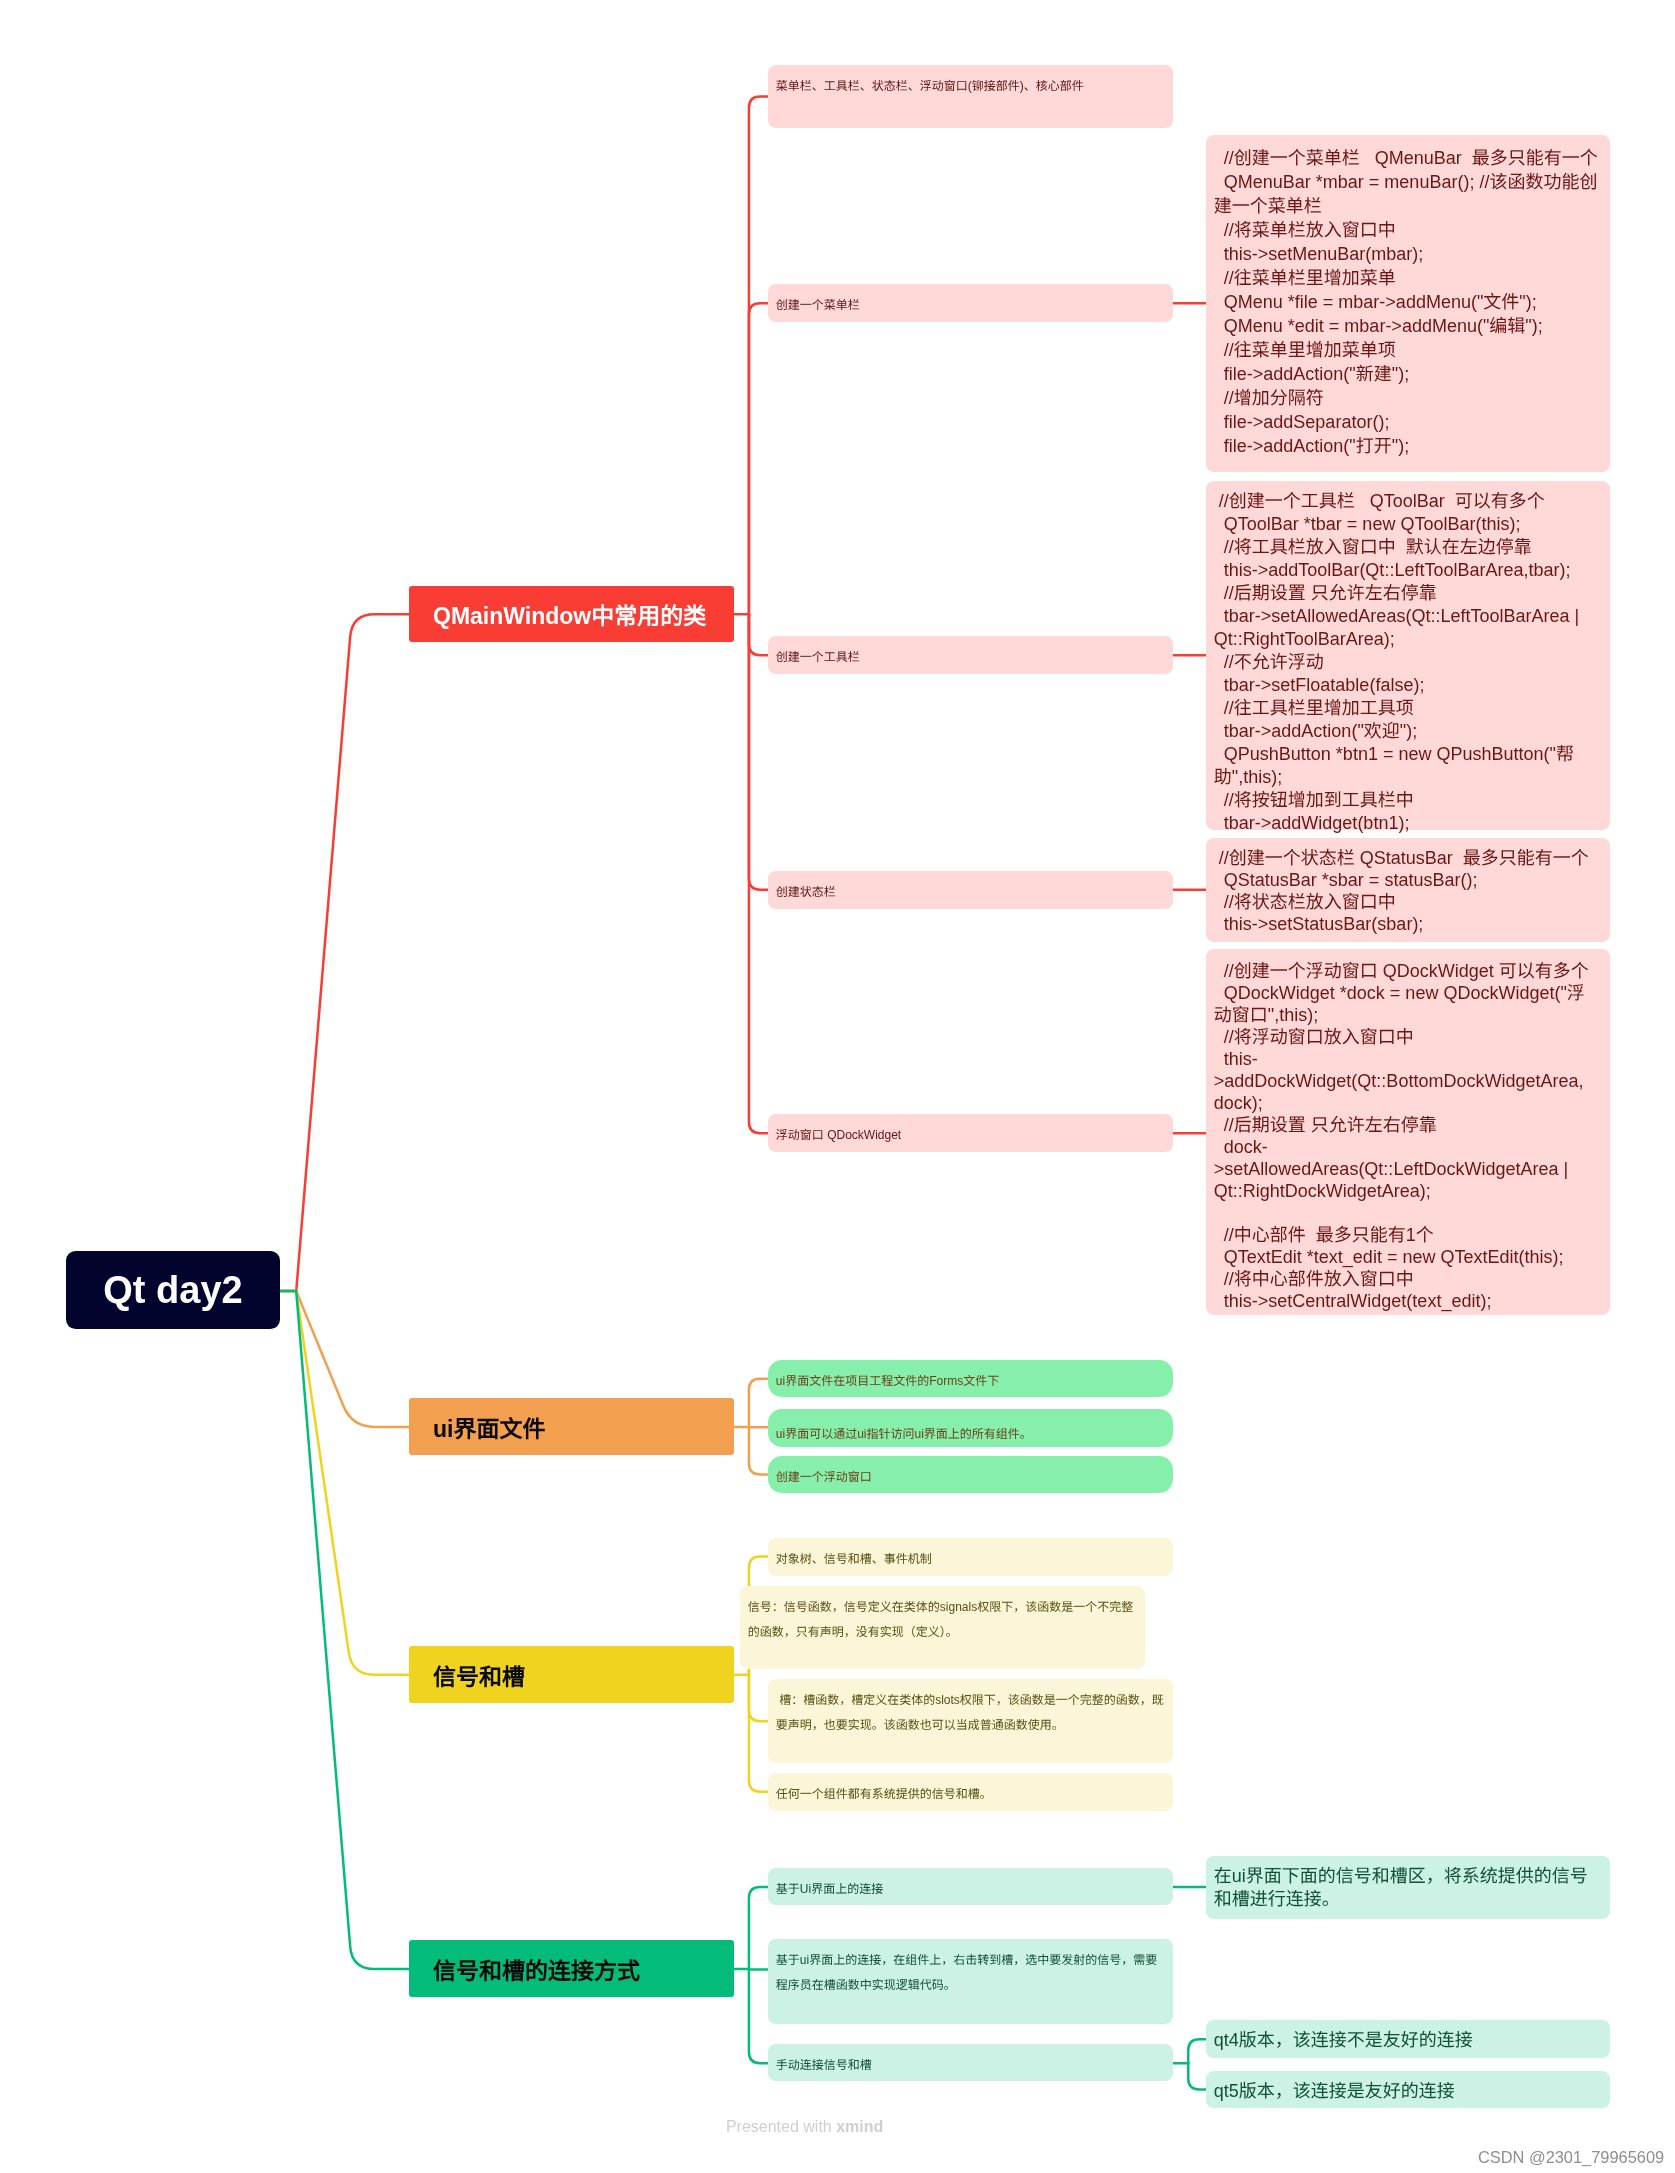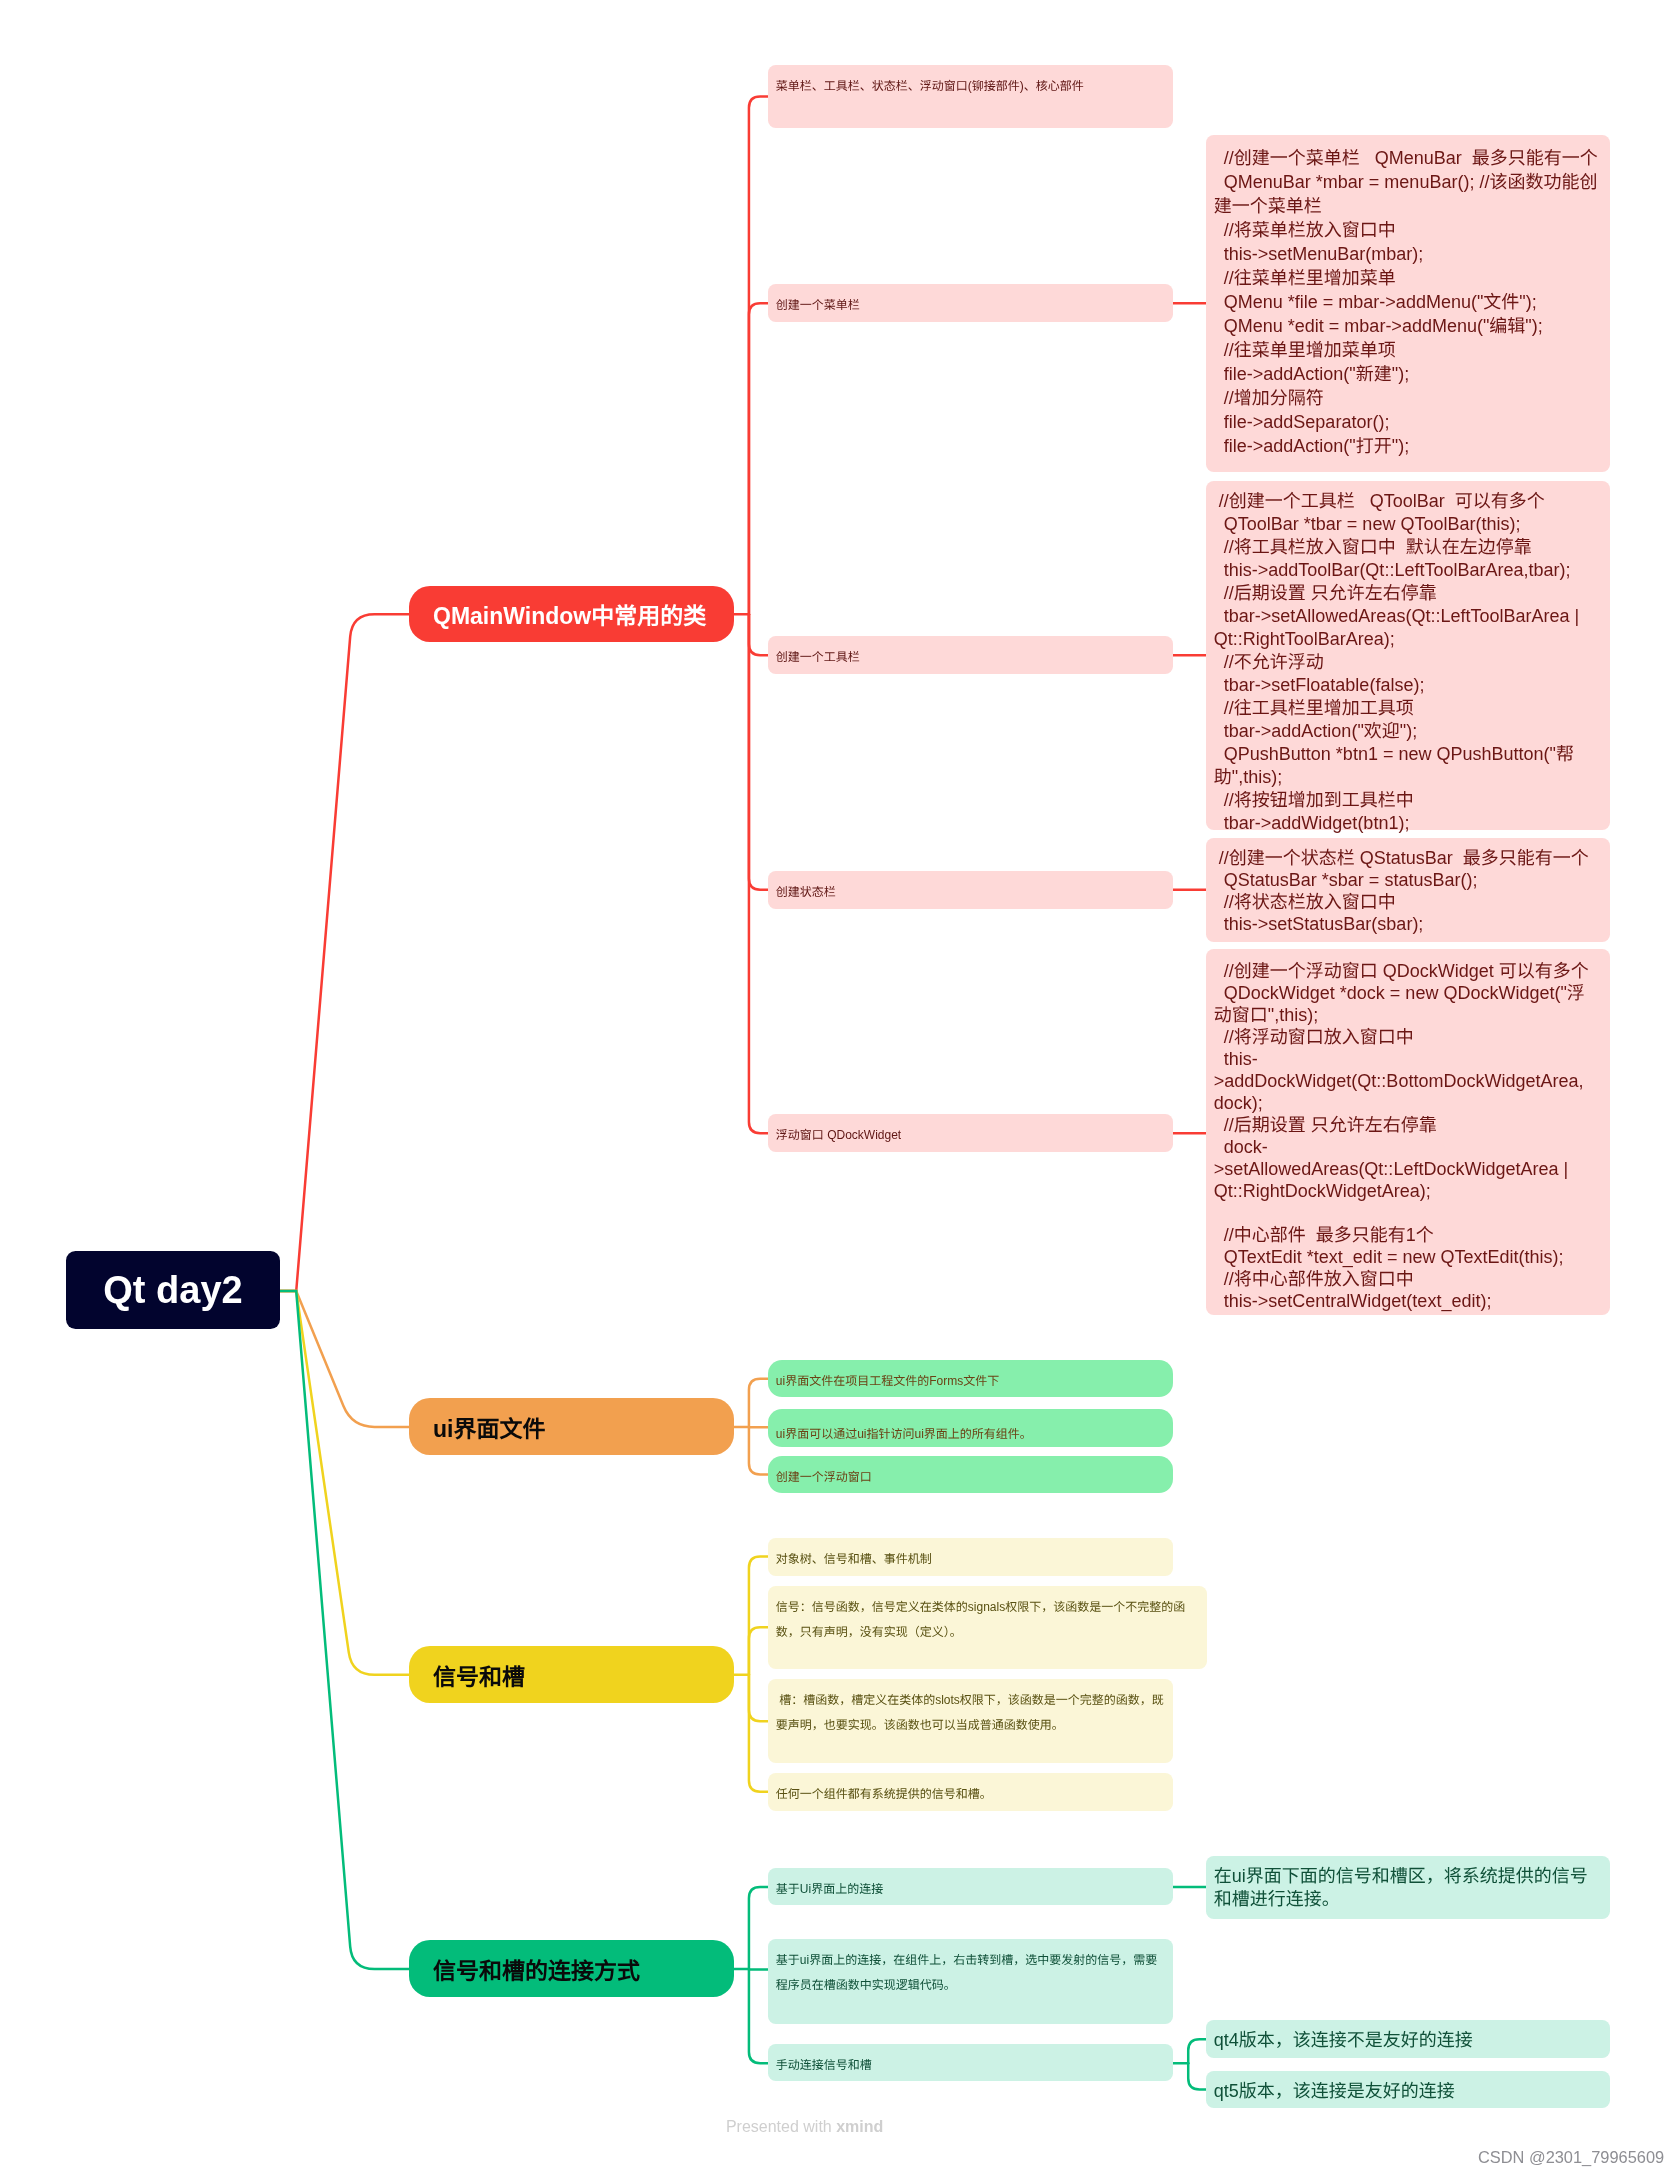--- a/index.html
+++ b/index.html
@@ -2,21 +2,21 @@
 <html lang="zh-CN" style="font-size:14px"><head>
 <meta charset="utf-8">
 <style>
   html,body{margin:0;padding:0;background:#fff;}
   body{width:1676px;height:2174px;position:relative;overflow:hidden;
        font-family:"Liberation Sans","DejaVu Sans",sans-serif;}
   svg.links{position:absolute;left:0;top:0;width:1676px;height:2174px;}
   .node{position:absolute;box-sizing:border-box;display:flex;align-items:center;}
   .root{border-radius:9.5px;background:#02042E;color:#fff;font-weight:700;font-size:38px;
         justify-content:center;}
-  .l1{border-radius:21px;font-weight:700;font-size:23px;color:#0A0A0A;padding-left:24px;}
+  .l1{border-radius:3px;font-weight:700;font-size:23px;color:#0A0A0A;padding-left:24px;}
   .l1.red{background:#F93C34;color:#fff;}
   .l1.orange{background:#F2A04F;}
   .l1.yellow{background:#F0D31E;}
   .l1.green{background:#03BC7A;}
   .l2{border-radius:7.8px;font-size:12px;padding:8.6px 4.3px 0 7.8px;line-height:25px;align-items:flex-start;}
   .l2.red{background:#FED9D8;color:#5E1513;}
   .l2.orange{background:#86efac;color:#6B4215;border-radius:14px;}
   .l2.yellow{background:#FBF6D7;color:#585011;}
   .l2.green{background:#CCF2E5;color:#0F5038;}
   .l3{border-radius:7.8px;font-size:18px;padding:8.6px 10.4px 0 7.8px;line-height:23px;align-items:flex-start;}
@@ -155,21 +155,21 @@
   </div>
 <div class="node l2 orange" style="left:768px;top:1456px;width:405px;height:37px;">
     <span>创建一个浮动窗口</span>
   </div>
 <div class="node l1 yellow" style="left:409px;top:1646px;width:325px;height:57px;">
     <span>信号和槽</span>
   </div>
 <div class="node l2 yellow" style="left:768px;top:1538px;width:405px;height:38px;">
     <span>对象树、信号和槽、事件机制</span>
   </div>
-<div class="node l2 yellow" style="left:768px;top:1586px;width:439px;height:83px;">
+<div class="node l2 yellow" style="left:740px;top:1586px;width:405px;height:83px;">
     <span>信号：信号函数，信号定义在类体的signals权限下，该函数是一个不完整的函数，只有声明，没有实现（定义）。</span>
   </div>
 <div class="node l2 yellow" style="left:768px;top:1679px;width:405px;height:84px;">
     <span>&nbsp;槽：槽函数，槽定义在类体的slots权限下，该函数是一个完整的函数，既要声明，也要实现。该函数也可以当成普通函数使用。</span>
   </div>
 <div class="node l2 yellow" style="left:768px;top:1773px;width:405px;height:38px;">
     <span>任何一个组件都有系统提供的信号和槽。</span>
   </div>
 <div class="node l1 green" style="left:409px;top:1940px;width:325px;height:57px;">
     <span>信号和槽的连接方式</span>

